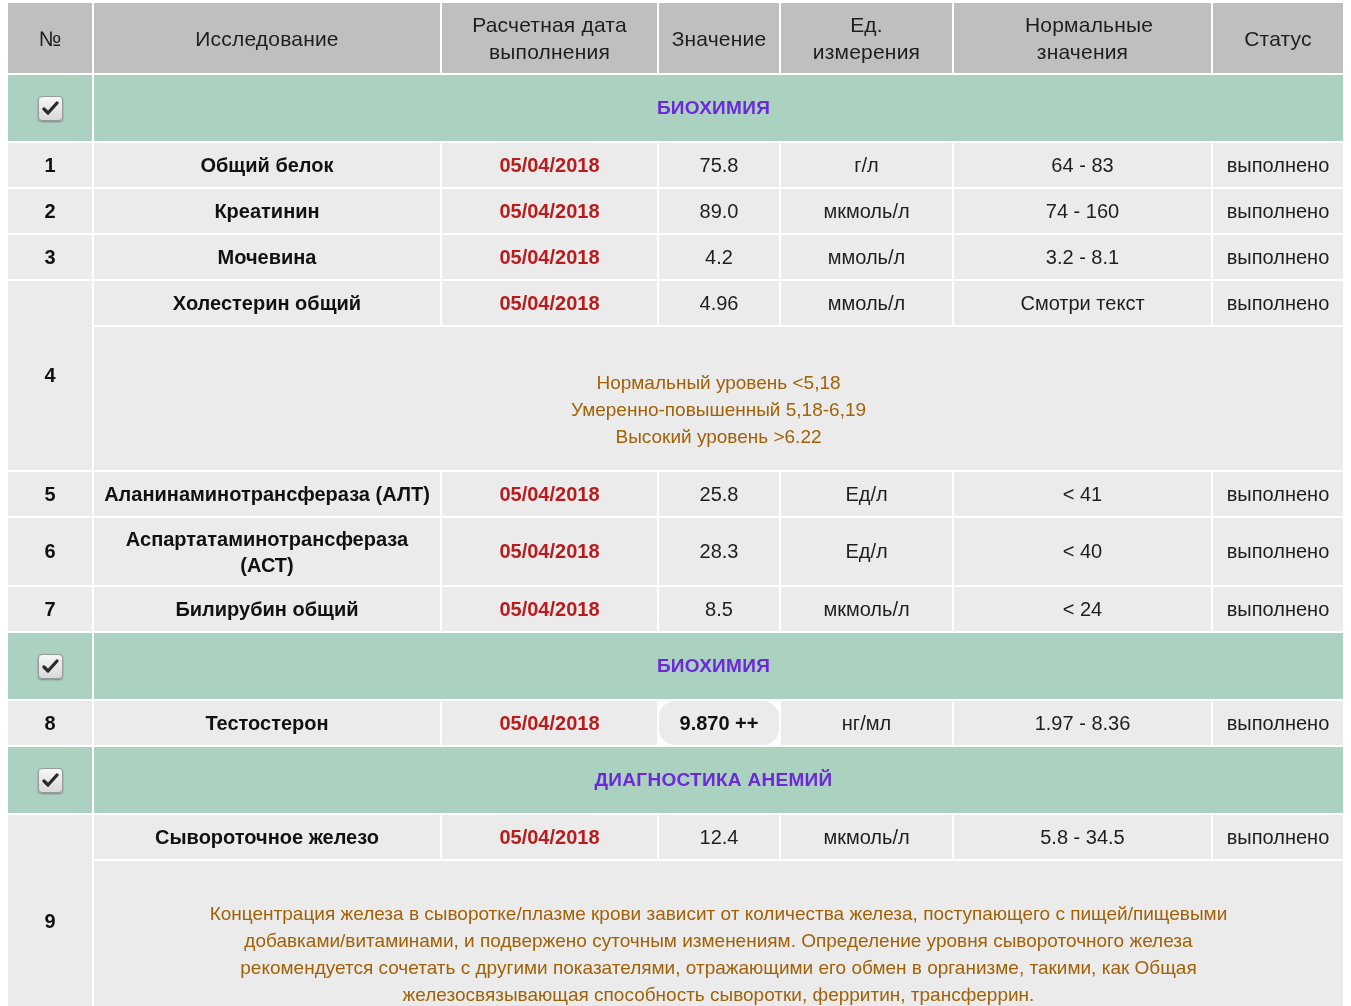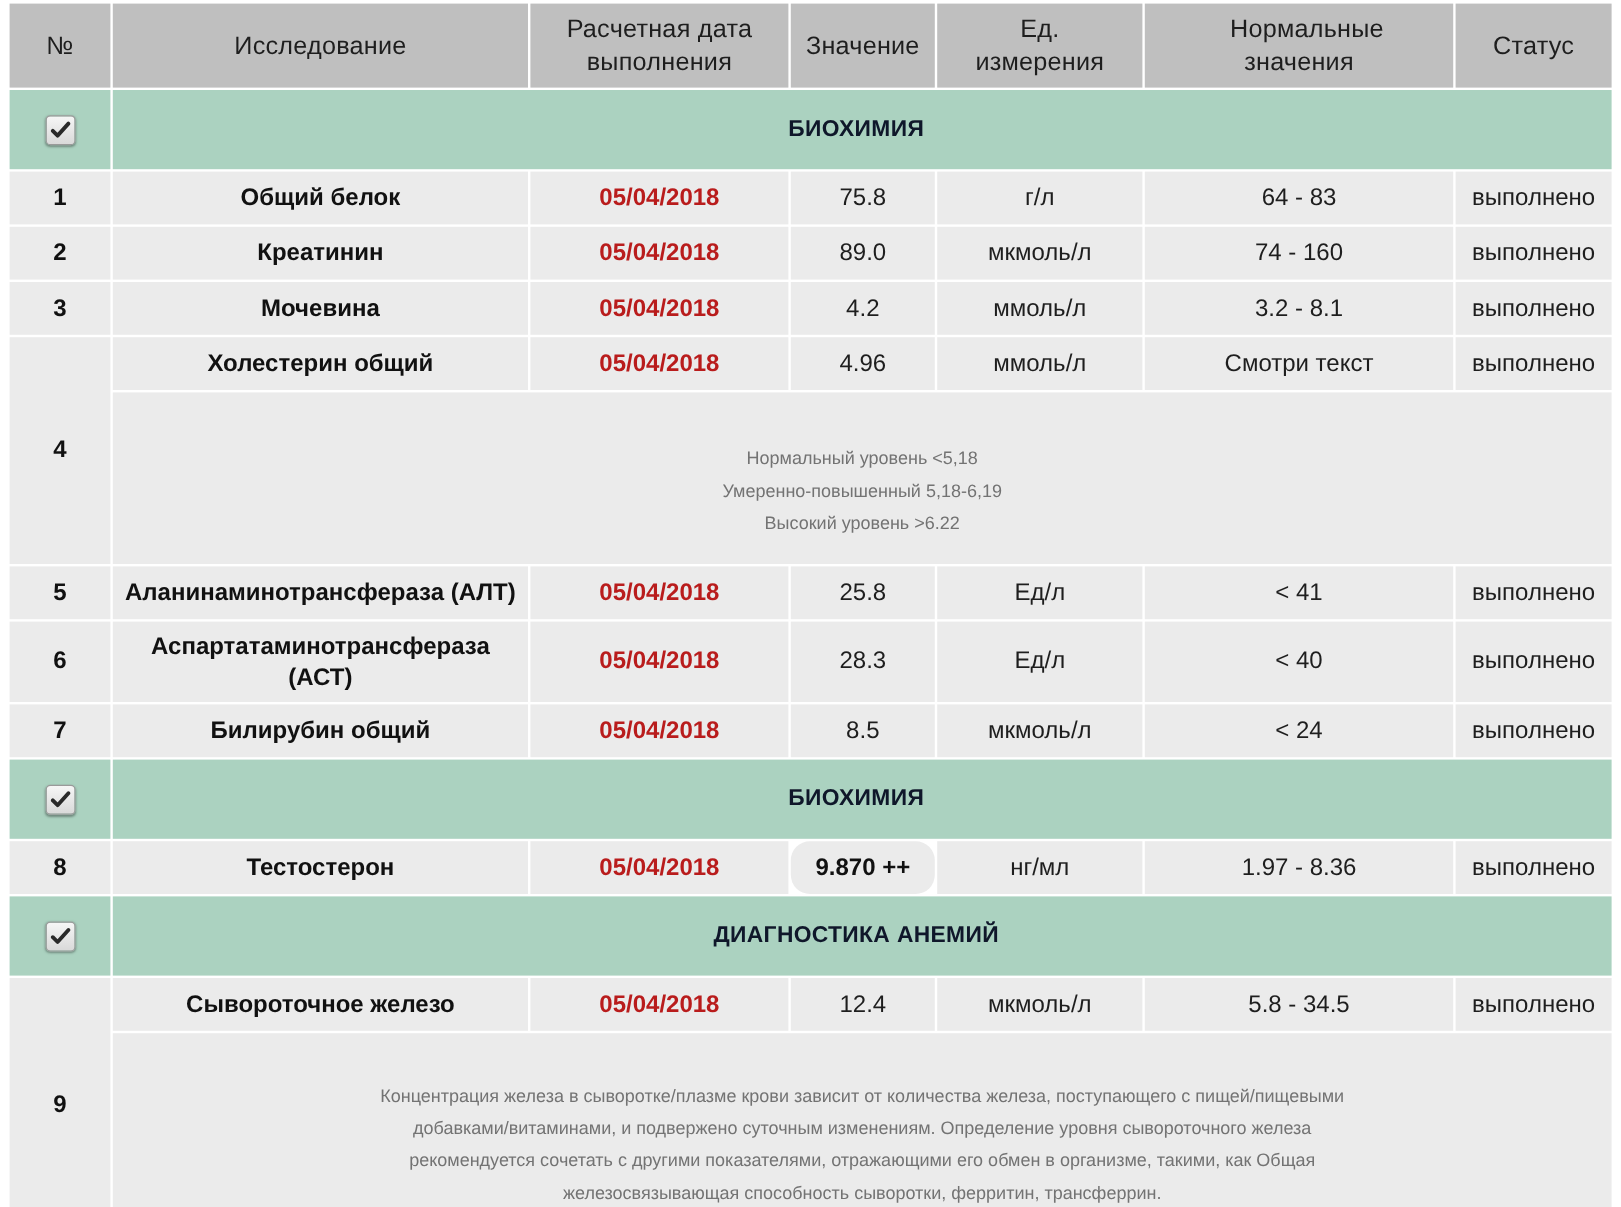--- a/index.html
+++ b/index.html
@@ -8,26 +8,26 @@
   .grid { position: absolute; left: 8px; top: 3px; width: 1335px; }
   table { border-collapse: separate; border-spacing: 2px; margin: -2px; width: 1339px; table-layout: fixed; }
   td, th { padding: 0; text-align: center; vertical-align: middle; }
   th { background: #bfbfbf; color: #1e1e1e; font-weight: normal; font-size: 21px; line-height: 27px; height: 70px; letter-spacing: 0.2px; }
   td { background: #ebebeb; font-size: 20px; height: 44px; color: #1e1e1e; }
   td.num { font-weight: bold; font-size: 20px; color: #111; }
   td.name { font-weight: bold; color: #111; line-height: 26px; margin-top: 17px; }
   td.date { font-weight: bold; color: #b91c1c; }
   td.bold { font-weight: bold; color: #111; border-radius: 16px; }
   tr.section td { background: #abd2c0; height: 66px; }
-  tr.section td.title { font-weight: bold; font-size: 19px; letter-spacing: 0.3px; color: #0f172a; padding-right: 10px; }
+  tr.section td.title { font-weight: bold; font-size: 19px; letter-spacing: 0.3px; color: #6d28d9; padding-right: 10px; }
   .chk { display: inline-block; width: 23px; height: 23px; border-radius: 4px;
          background: linear-gradient(#f6f6f6, #d9d9d9); border: 1px solid #9a9a9a;
          box-shadow: 0 1px 2px rgba(0,0,0,0.35); position: relative; vertical-align: middle; }
   .chk svg { position: absolute; left: 3px; top: 3px; }
-  td.note { font-size: 15px; line-height: 27px; color: #737373; }
+  td.note { font-size: 19px; line-height: 27px; color: #a16207; }
   td.note1 { height: 121px; padding-top: 22px; }
   td.note2 { height: 146px; padding: 20px 10px 0 10px; }
   .note-line { display: block; }
 </style>
 </head>
 <body>
 
 <div class="grid">
 <table>
   <colgroup>

